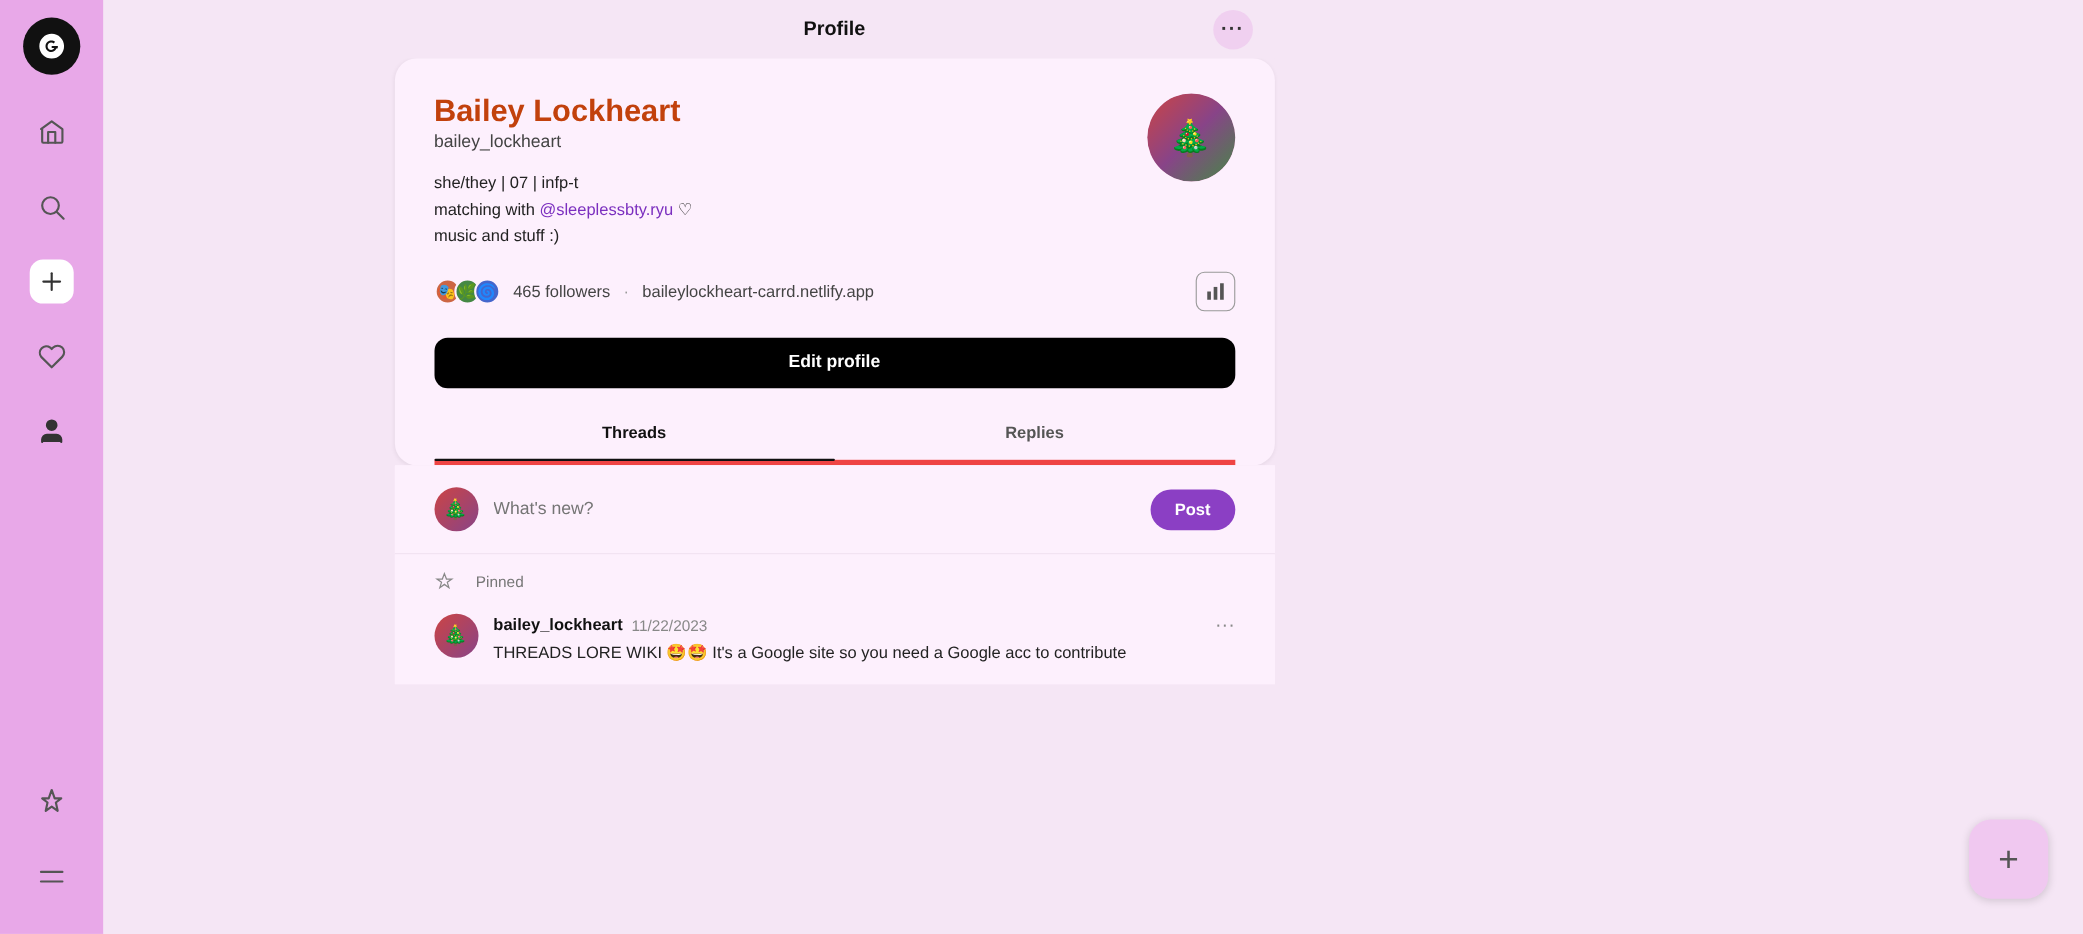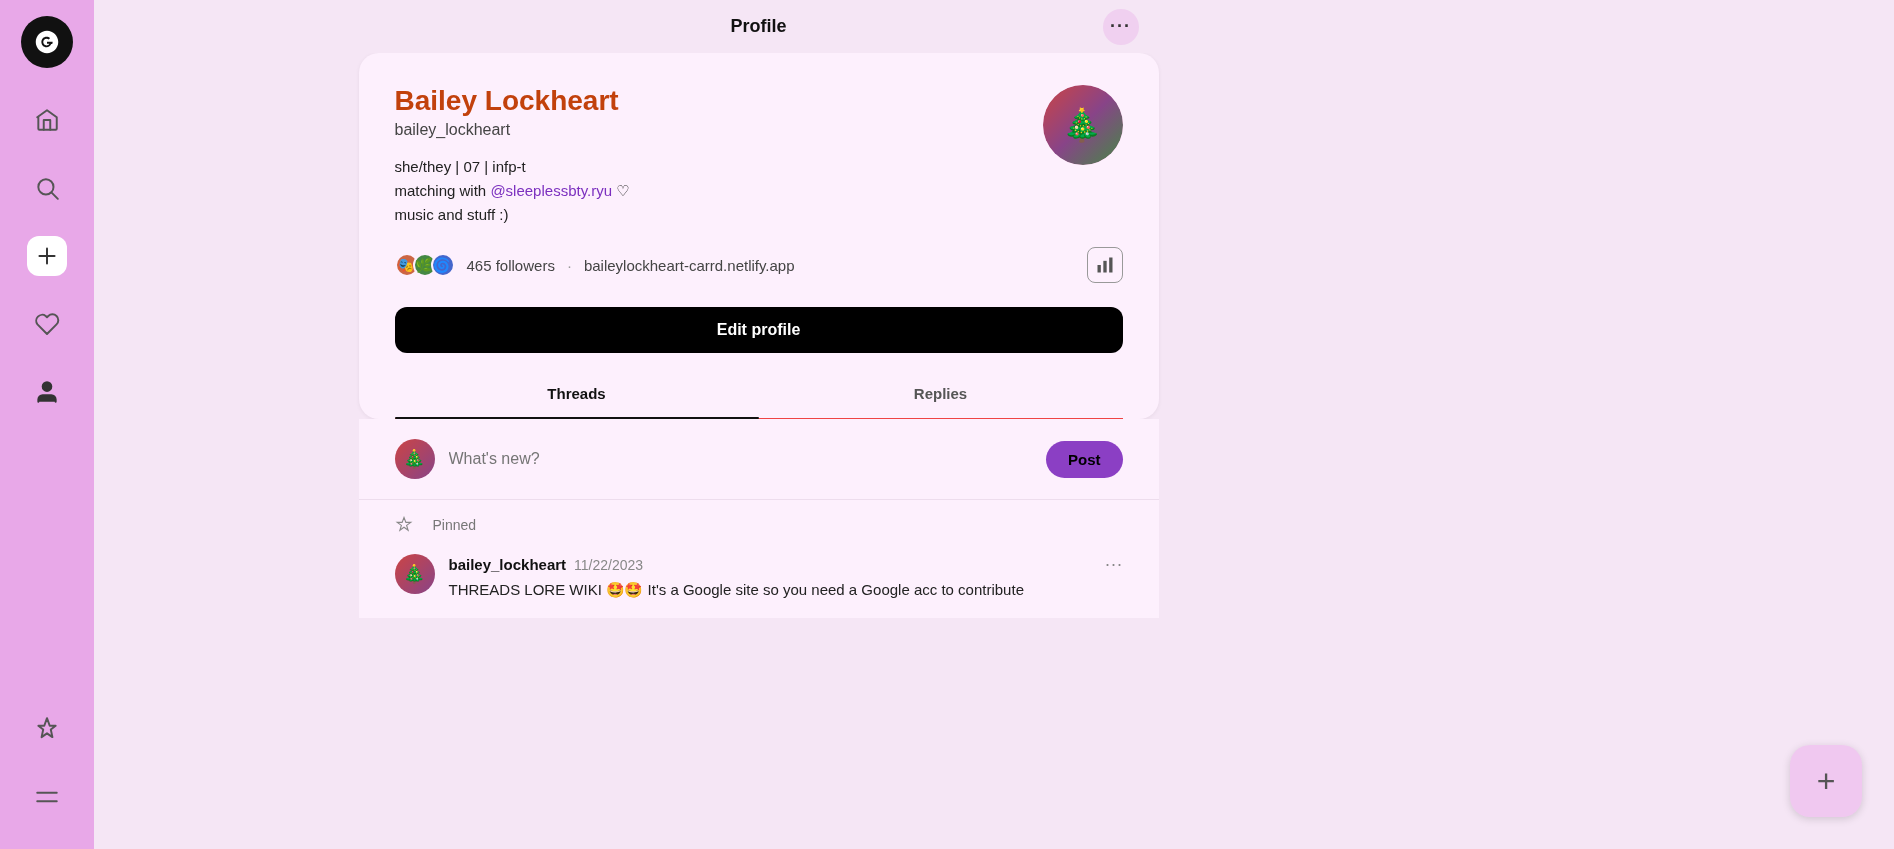--- a/index.html
+++ b/index.html
@@ -250,21 +250,21 @@
       border: none;
       border-radius: 12px;
       cursor: pointer;
       text-align: center;
       margin-bottom: 0;
     }
 
     
     .tabs {
       display: flex;
-      border-bottom: 1px solid #ef4444;
+      border-bottom: 5px solid #ef4444;
       margin-top: 16px;
     }
     .tab {
       flex: 1;
       text-align: center;
       padding: 16px 0;
       font-size: 15px;
       font-weight: 600;
       color: #555;
       cursor: pointer;
@@ -313,21 +313,21 @@
     .new-thread-input {
       flex: 1;
       font-size: 16px;
       color: #aaa;
       background: none;
       border: none;
       outline: none;
     }
     .post-btn {
       background: #8b3fc4;
-      color: #000000;
+      color: #ffffff;
       border: none;
       border-radius: 20px;
       padding: 10px 22px;
       font-size: 15px;
       font-weight: 600;
       cursor: pointer;
     }
 
     .pinned-section {
       padding: 16px 36px 8px 36px;

